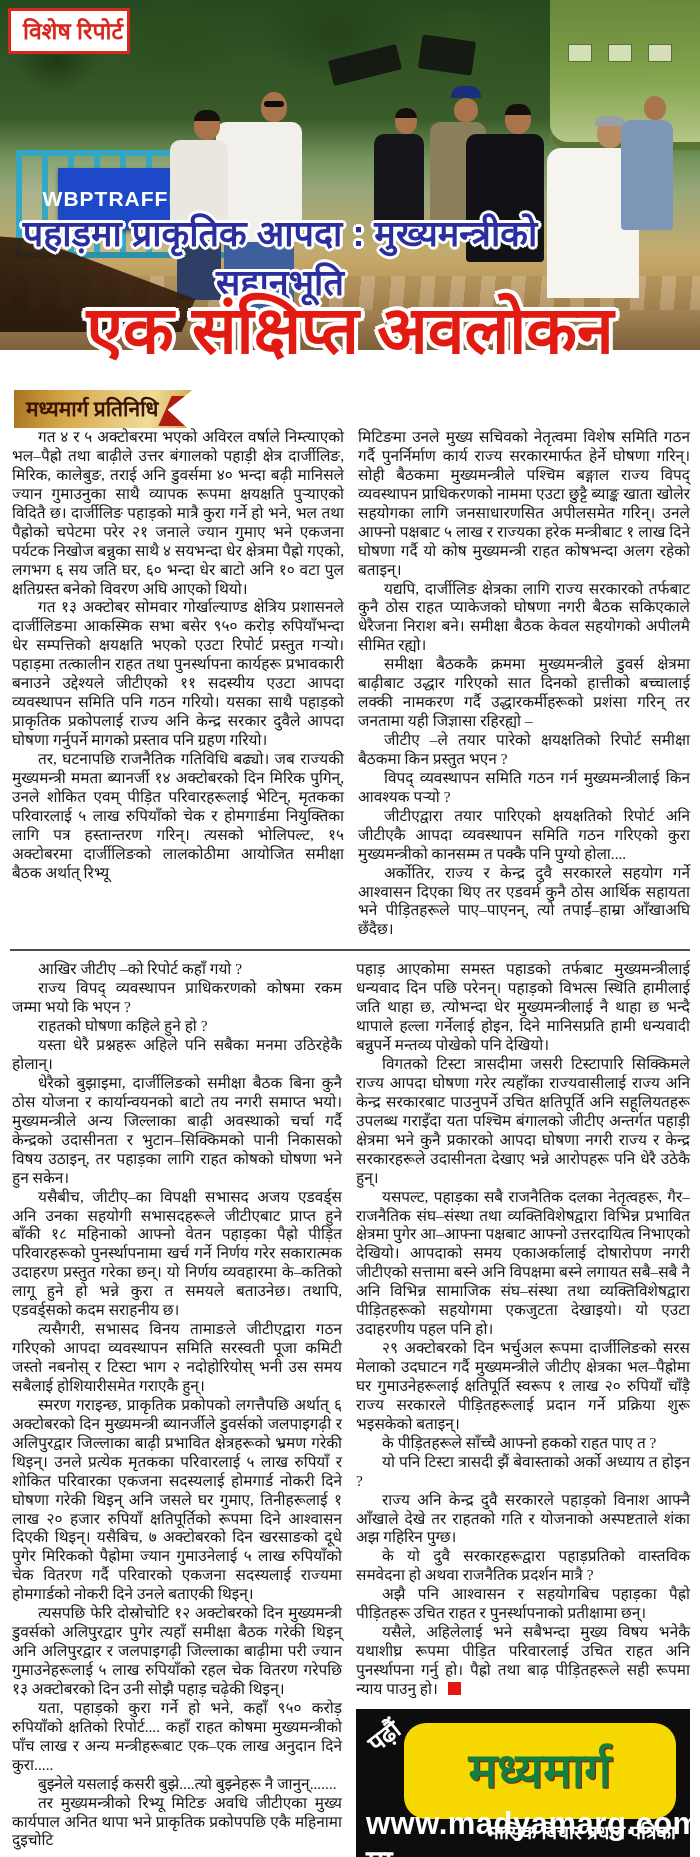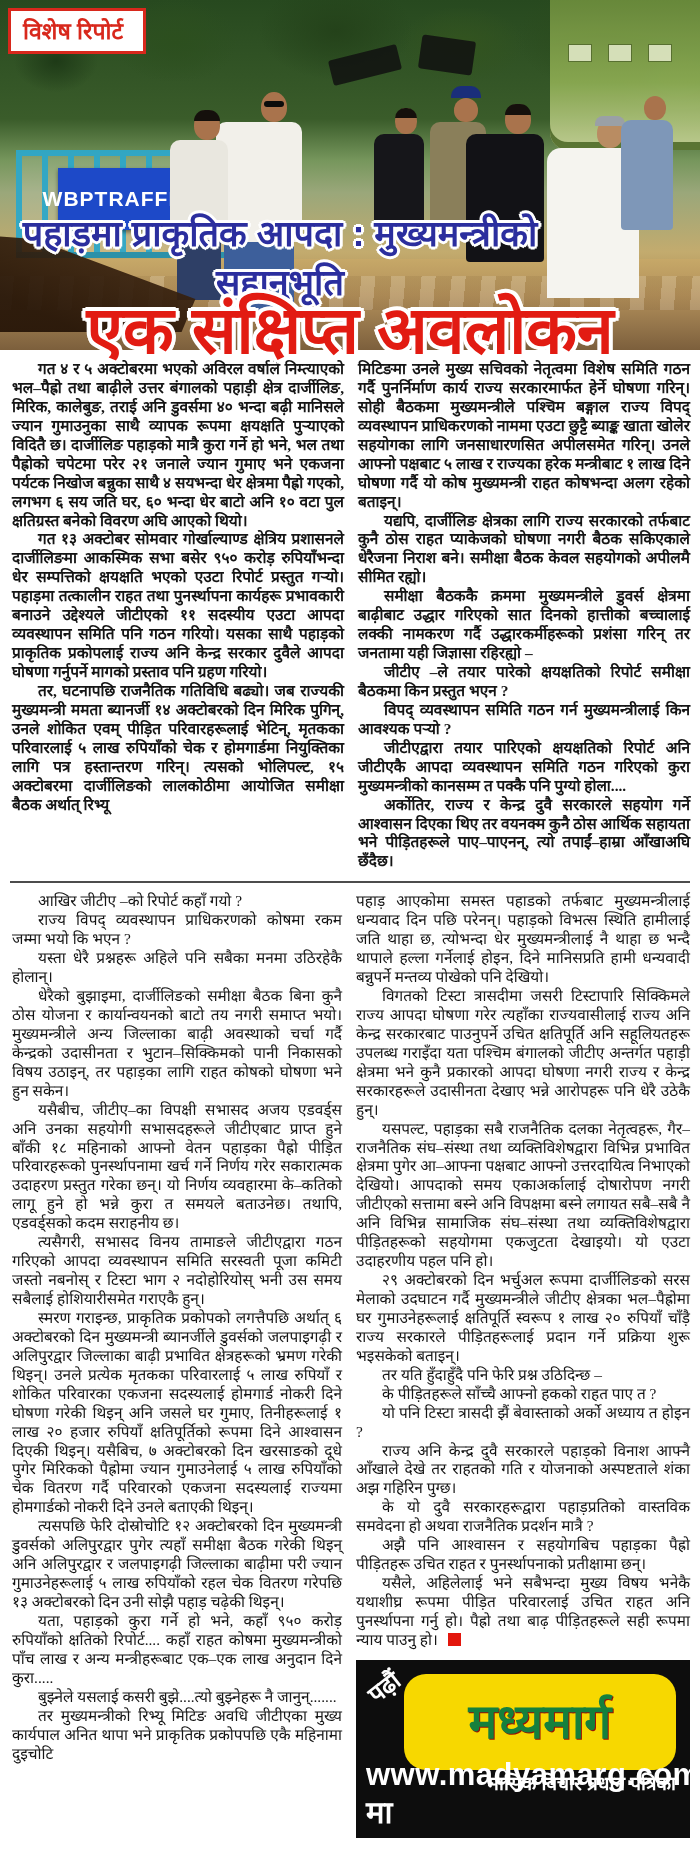--- a/index.html
+++ b/index.html
@@ -48,35 +48,35 @@
       font-size:36px;font-weight:bold;color:#2b2e9e;letter-spacing:0px;
       text-shadow:-2px -2px 0 #fff,2px -2px 0 #fff,-2px 2px 0 #fff,2px 2px 0 #fff,0 3px 0 #fff,0 -3px 0 #fff,3px 0 0 #fff,-3px 0 0 #fff;}
   .headline-red{position:absolute;left:0;top:282px;width:700px;margin:0;text-align:center;
       font-family:"Liberation Sans","DejaVu Sans",sans-serif;
       font-size:66px;font-weight:bold;color:#e21b12;
       text-shadow:-3px -3px 0 #fff,3px -3px 0 #fff,-3px 3px 0 #fff,3px 3px 0 #fff,0 4px 0 #fff,0 -4px 0 #fff,4px 0 0 #fff,-4px 0 0 #fff;}
 
   
   .report-badge{position:absolute;left:8px;top:8px;background:#ffffff;border:3px solid #d8281c;
       color:#d8281c;font-family:"Liberation Sans","DejaVu Sans",sans-serif;font-weight:bold;
-      font-size:23px;padding:3px 20px 5px 12px;z-index:5;}
+      font-size:23px;padding:3px 4px 5px 12px;z-index:5;}
   .byline-wrap{margin:40px 0 0 14px;height:38px;position:relative;}
   .byline{display:inline-block;position:relative;background:linear-gradient(100deg,#a8741f 0%,#d7a94b 30%,#f0dc9a 75%,#caa44a 100%);
       color:#3c1405;font-weight:bold;font-size:21px;padding:4px 34px 6px 12px;
       clip-path:polygon(0 0,100% 0,86% 52%,97% 100%,0 100%);}
   .byline::after{content:"";position:absolute;right:-6px;top:6px;width:34px;height:30px;background:#b01b12;
       transform:skewX(-24deg);z-index:-1;}
 
   
   .cols{display:flex;gap:14px;padding:0 10px 0 12px;}
   .col{width:334px;text-align:justify;color:#151515;font-size:15.4px;line-height:1.23;}
   .col p{margin:0;text-indent:26px;}
   .col-r p:first-child{text-indent:0;}
   .divider{border:none;border-top:2px solid #4c4c4c;margin:10px 10px 9px 10px;}
-  .section1{margin-top:10px;font-weight:bold;}
+  .section1{}
   .endcol p:last-child::after{content:"";display:inline-block;width:13px;height:13px;background:#e3170d;
       margin-left:10px;transform:translateY(1px);}
 
   
   .ad{position:relative;width:334px;height:178px;background:#0d0d0d;margin-top:10px;}
   .ad-read{position:absolute;left:6px;top:26px;color:#ffffff;font-weight:bold;font-size:24px;
       transform:rotate(-38deg);transform-origin:left top;font-family:"Liberation Sans","DejaVu Sans",sans-serif;}
   .ad-logo-box{position:absolute;left:48px;top:14px;width:272px;height:96px;background:#f7d800;
       border-radius:22px;display:flex;align-items:center;justify-content:center;}
   .ad-logo-box span{color:#15803d;font-weight:bold;font-size:48px;font-family:"Liberation Sans","DejaVu Sans",sans-serif;
@@ -149,61 +149,66 @@
     <div class="arm-left-sil"></div>
 
     <div class="report-badge">
       <span>विशेष रिपोर्ट</span>
     </div>
   </div>
 
   <h1 class="headline-blue">पहाड़मा प्राकृतिक आपदा : मुख्यमन्त्रीको सहानुभूति</h1>
   <h2 class="headline-red">एक संक्षिप्त अवलोकन</h2>
 
+  <div class="byline-wrap">
+    <div class="byline">
+      <span>मध्यमार्ग प्रतिनिधि</span>
+    </div>
+  </div>
 
   <div class="cols section1">
     <div class="col">
         <p>गत ४ र ५ अक्टोबरमा भएको अविरल वर्षाले निम्त्याएको भल–पैह्रो तथा बाढ़ीले उत्तर बंगालको पहाड़ी क्षेत्र दार्जीलिङ, मिरिक, कालेबुङ, तराई अनि डुवर्समा ४० भन्दा बढ़ी मानिसले ज्यान गुमाउनुका साथै व्यापक रूपमा क्षयक्षति पुऱ्याएको विदितै छ। दार्जीलिङ पहाड़को मात्रै कुरा गर्ने हो भने, भल तथा पैह्रोको चपेटमा परेर २१ जनाले ज्यान गुमाए भने एकजना पर्यटक निखोज बन्नुका साथै ४ सयभन्दा धेर क्षेत्रमा पैह्रो गएको, लगभग ६ सय जति घर, ६० भन्दा धेर बाटो अनि १० वटा पुल क्षतिग्रस्त बनेको विवरण अघि आएको थियो।</p>
         <p>गत १३ अक्टोबर सोमवार गोर्खाल्याण्ड क्षेत्रिय प्रशासनले दार्जीलिङमा आकस्मिक सभा बसेर ९५० करोड़ रुपियाँभन्दा धेर सम्पत्तिको क्षयक्षति भएको एउटा रिपोर्ट प्रस्तुत गऱ्यो। पहाड़मा तत्कालीन राहत तथा पुनर्स्थापना कार्यहरू प्रभावकारी बनाउने उद्देश्यले जीटीएको ११ सदस्यीय एउटा आपदा व्यवस्थापन समिति पनि गठन गरियो। यसका साथै पहाड़को प्राकृतिक प्रकोपलाई राज्य अनि केन्द्र सरकार दुवैले आपदा घोषणा गर्नुपर्ने मागको प्रस्ताव पनि ग्रहण गरियो।</p>
         <p>तर, घटनापछि राजनैतिक गतिविधि बढ्यो। जब राज्यकी मुख्यमन्त्री ममता ब्यानर्जी १४ अक्टोबरको दिन मिरिक पुगिन्, उनले शोकित एवम् पीड़ित परिवारहरूलाई भेटिन्, मृतकका परिवारलाई ५ लाख रुपियाँको चेक र होमगार्डमा नियुक्तिका लागि पत्र हस्तान्तरण गरिन्। त्यसको भोलिपल्ट, १५ अक्टोबरमा दार्जीलिङको लालकोठीमा आयोजित समीक्षा बैठक अर्थात् रिभ्यू</p>
       </div>
     <div class="col col-r">
         <p>मिटिङमा उनले मुख्य सचिवको नेतृत्वमा विशेष समिति गठन गर्दै पुनर्निर्माण कार्य राज्य सरकारमार्फत हेर्ने घोषणा गरिन्। सोही बैठकमा मुख्यमन्त्रीले पश्चिम बङ्गाल राज्य विपद् व्यवस्थापन प्राधिकरणको नाममा एउटा छुट्टै ब्याङ्क खाता खोलेर सहयोगका लागि जनसाधारणसित अपीलसमेत गरिन्। उनले आफ्नो पक्षबाट ५ लाख र राज्यका हरेक मन्त्रीबाट १ लाख दिने घोषणा गर्दै यो कोष मुख्यमन्त्री राहत कोषभन्दा अलग रहेको बताइन्।</p>
         <p>यद्यपि, दार्जीलिङ क्षेत्रका लागि राज्य सरकारको तर्फबाट कुनै ठोस राहत प्याकेजको घोषणा नगरी बैठक सकिएकाले धेरैजना निराश बने। समीक्षा बैठक केवल सहयोगको अपीलमै सीमित रह्यो।</p>
         <p>समीक्षा बैठककै क्रममा मुख्यमन्त्रीले डुवर्स क्षेत्रमा बाढ़ीबाट उद्धार गरिएको सात दिनको हात्तीको बच्चालाई लक्की नामकरण गर्दै उद्धारकर्मीहरूको प्रशंसा गरिन् तर जनतामा यही जिज्ञासा रहिरह्यो –</p>
         <p>जीटीए –ले तयार पारेको क्षयक्षतिको रिपोर्ट समीक्षा बैठकमा किन प्रस्तुत भएन ?</p>
         <p>विपद् व्यवस्थापन समिति गठन गर्न मुख्यमन्त्रीलाई किन आवश्यक पऱ्यो ?</p>
         <p>जीटीएद्वारा तयार पारिएको क्षयक्षतिको रिपोर्ट अनि जीटीएकै आपदा व्यवस्थापन समिति  गठन गरिएको कुरा मुख्यमन्त्रीको कानसम्म त पक्कै पनि पुग्यो होला....</p>
-        <p>अर्कोतिर, राज्य र केन्द्र दुवै सरकारले सहयोग गर्ने आश्वासन दिएका थिए तर वयनक्म कुनै ठोस आर्थिक सहायता भने पीड़ितहरूले पाए–पाएनन्, त्यो तपाईं–हाम्रा आँखाअघि छँदैछ।</p>
+        <p>अर्कोतिर, राज्य र केन्द्र दुवै सरकारले सहयोग गर्ने आश्वासन दिएका थिए तर एडवर्म कुनै ठोस आर्थिक सहायता भने पीड़ितहरूले पाए–पाएनन्, त्यो तपाईं–हाम्रा आँखाअघि छँदैछ।</p>
       </div>
   </div>
 
   <hr class="divider">
 
   <div class="cols section2">
     <div class="col">
         <p>आखिर जीटीए –को रिपोर्ट कहाँ गयो ?</p>
         <p>राज्य विपद् व्यवस्थापन प्राधिकरणको कोषमा रकम जम्मा भयो कि भएन ?</p>
+        <p>राहतको घोषणा कहिले हुने हो ?</p>
         <p>यस्ता धेरै प्रश्नहरू अहिले पनि सबैका मनमा उठिरहेकै होलान्।</p>
         <p>धेरैको बुझाइमा, दार्जीलिङको समीक्षा बैठक बिना कुनै ठोस योजना र कार्यान्वयनको बाटो तय नगरी समाप्त भयो। मुख्यमन्त्रीले अन्य जिल्लाका बाढ़ी अवस्थाको चर्चा गर्दै केन्द्रको उदासीनता र भुटान–सिक्किमको पानी निकासको विषय उठाइन्, तर पहाड़का लागि राहत कोषको घोषणा भने हुन सकेन।</p>
         <p>यसैबीच, जीटीए–का विपक्षी सभासद अजय एडवर्ड्स अनि उनका सहयोगी सभासदहरूले जीटीएबाट प्राप्त हुने बाँकी १८ महिनाको आफ्नो वेतन पहाड़का पैह्रो पीड़ित परिवारहरूको पुनर्स्थापनामा खर्च गर्ने निर्णय गरेर सकारात्मक उदाहरण प्रस्तुत गरेका छन्। यो निर्णय व्यवहारमा के–कतिको लागू हुने हो भन्ने कुरा त समयले बताउनेछ। तथापि, एडवर्ड्सको कदम सराहनीय छ।</p>
         <p>त्यसैगरी, सभासद विनय तामाङले जीटीएद्वारा गठन गरिएको आपदा व्यवस्थापन समिति  सरस्वती पूजा कमिटी जस्तो नबनोस् र टिस्टा भाग २ नदोहोरियोस् भनी उस समय सबैलाई होशियारीसमेत गराएकै हुन्।</p>
         <p>स्मरण गराइन्छ, प्राकृतिक प्रकोपको लगत्तैपछि अर्थात् ६ अक्टोबरको दिन मुख्यमन्त्री ब्यानर्जीले डुवर्सको जलपाइगढ़ी र अलिपुरद्वार जिल्लाका बाढ़ी प्रभावित क्षेत्रहरूको भ्रमण गरेकी थिइन्। उनले प्रत्येक मृतकका परिवारलाई ५ लाख रुपियाँ र शोकित परिवारका एकजना सदस्यलाई होमगार्ड नोकरी दिने घोषणा गरेकी थिइन् अनि जसले घर गुमाए, तिनीहरूलाई १ लाख २० हजार रुपियाँ क्षतिपूर्तिको रूपमा दिने आश्वासन दिएकी थिइन्। यसैबिच, ७ अक्टोबरको दिन खरसाङको दूधे पुगेर मिरिकको पैह्रोमा ज्यान गुमाउनेलाई ५ लाख रुपियाँको चेक वितरण गर्दै परिवारको एकजना सदस्यलाई राज्यमा होमगार्डको नोकरी दिने उनले बताएकी थिइन्।</p>
         <p>त्यसपछि फेरि दोस्रोचोटि १२ अक्टोबरको दिन मुख्यमन्त्री डुवर्सको अलिपुरद्वार पुगेर  त्यहाँ समीक्षा बैठक गरेकी थिइन् अनि अलिपुरद्वार र जलपाइगढ़ी जिल्लाका बाढ़ीमा परी ज्यान गुमाउनेहरूलाई ५ लाख रुपियाँको रहल चेक वितरण गरेपछि १३ अक्टोबरको दिन उनी सोझै पहाड़ चढ़ेकी थिइन्।</p>
         <p>यता, पहाड़को कुरा गर्ने हो भने, कहाँ ९५० करोड़ रुपियाँको क्षतिको रिपोर्ट.... कहाँ राहत कोषमा मुख्यमन्त्रीको पाँच लाख र अन्य मन्त्रीहरूबाट एक–एक लाख अनुदान दिने कुरा.....</p>
         <p>बुझ्नेले यसलाई कसरी बुझे....त्यो बुझ्नेहरू नै जानुन्.......</p>
         <p>तर मुख्यमन्त्रीको रिभ्यू मिटिङ अवधि जीटीएका मुख्य कार्यपाल अनित थापा भने प्राकृतिक प्रकोपपछि एकै महिनामा दुइचोटि</p>
       </div>
     <div class="col col-r">
       <div class="endcol">
           <p>पहाड़ आएकोमा समस्त पहाडको तर्फबाट मुख्यमन्त्रीलाई धन्यवाद दिन पछि परेनन्। पहाड़को विभत्स स्थिति हामीलाई जति थाहा छ, त्योभन्दा धेर मुख्यमन्त्रीलाई नै थाहा छ भन्दै थापाले हल्ला गर्नेलाई होइन, दिने मानिसप्रति हामी धन्यवादी बन्नुपर्ने मन्तव्य पोखेको पनि देखियो।</p>
           <p>विगतको टिस्टा त्रासदीमा जसरी टिस्टापारि सिक्किमले राज्य आपदा घोषणा गरेर त्यहाँका राज्यवासीलाई राज्य अनि केन्द्र सरकारबाट पाउनुपर्ने उचित क्षतिपूर्ति अनि सहूलियतहरू उपलब्ध गराइँदा यता पश्चिम बंगालको जीटीए अन्तर्गत पहाड़ी क्षेत्रमा भने कुनै प्रकारको आपदा घोषणा नगरी राज्य र केन्द्र सरकारहरूले उदासीनता देखाए भन्ने आरोपहरू पनि धेरै उठेकै हुन्।</p>
           <p>यसपल्ट, पहाड़का सबै राजनैतिक दलका नेतृत्वहरू, गैर–राजनैतिक संघ–संस्था तथा व्यक्तिविशेषद्वारा विभिन्न प्रभावित क्षेत्रमा पुगेर आ–आफ्ना पक्षबाट आफ्नो उत्तरदायित्व निभाएको देखियो। आपदाको समय एकाअर्कालाई दोषारोपण नगरी जीटीएको सत्तामा बस्ने अनि विपक्षमा बस्ने लगायत सबै–सबै नै अनि विभिन्न सामाजिक संघ–संस्था तथा व्यक्तिविशेषद्वारा पीड़ितहरूको सहयोगमा एकजुटता देखाइयो। यो एउटा उदाहरणीय पहल पनि हो।</p>
           <p>२९ अक्टोबरको दिन भर्चुअल रूपमा दार्जीलिङको सरस मेलाको उदघाटन गर्दै मुख्यमन्त्रीले जीटीए क्षेत्रका भल–पैह्रोमा घर गुमाउनेहरूलाई क्षतिपूर्ति स्वरूप १ लाख २० रुपियाँ चाँड़ै राज्य सरकारले पीड़ितहरूलाई प्रदान गर्ने प्रक्रिया शुरू भइसकेको बताइन्।</p>
-          <p>तर यति हुँदाहुँदै पनि फेरि प्रश्न उठिदिन्छ –</p>
           <p>के पीड़ितहरूले साँच्चै आफ्नो हकको राहत पाए त ?</p>
           <p>यो पनि टिस्टा त्रासदी झैं बेवास्ताको अर्को अध्याय त होइन ?</p>
           <p>राज्य अनि केन्द्र दुवै सरकारले पहाड़को विनाश आफ्नै आँखाले देखे  तर राहतको गति र योजनाको अस्पष्टताले शंका अझ गहिरिन पुग्छ।</p>
           <p>के यो दुवै सरकारहरूद्वारा पहाड़प्रतिको वास्तविक समवेदना हो अथवा राजनैतिक प्रदर्शन मात्रै ?</p>
           <p>अझै पनि आश्वासन र सहयोगबिच पहाड़का पैह्रो पीड़ितहरू उचित राहत र पुनर्स्थापनाको प्रतीक्षामा छन्।</p>
           <p>यसैले, अहिलेलाई भने सबैभन्दा मुख्य विषय भनेकै यथाशीघ्र रूपमा पीड़ित परिवारलाई उचित राहत अनि पुनर्स्थापना गर्नु हो। पैह्रो तथा बाढ़ पीड़ितहरूले सही रूपमा न्याय पाउनु हो।</p>
         </div>
 
       <div class="ad">
         <div class="ad-read">पढ़ौं</div>

